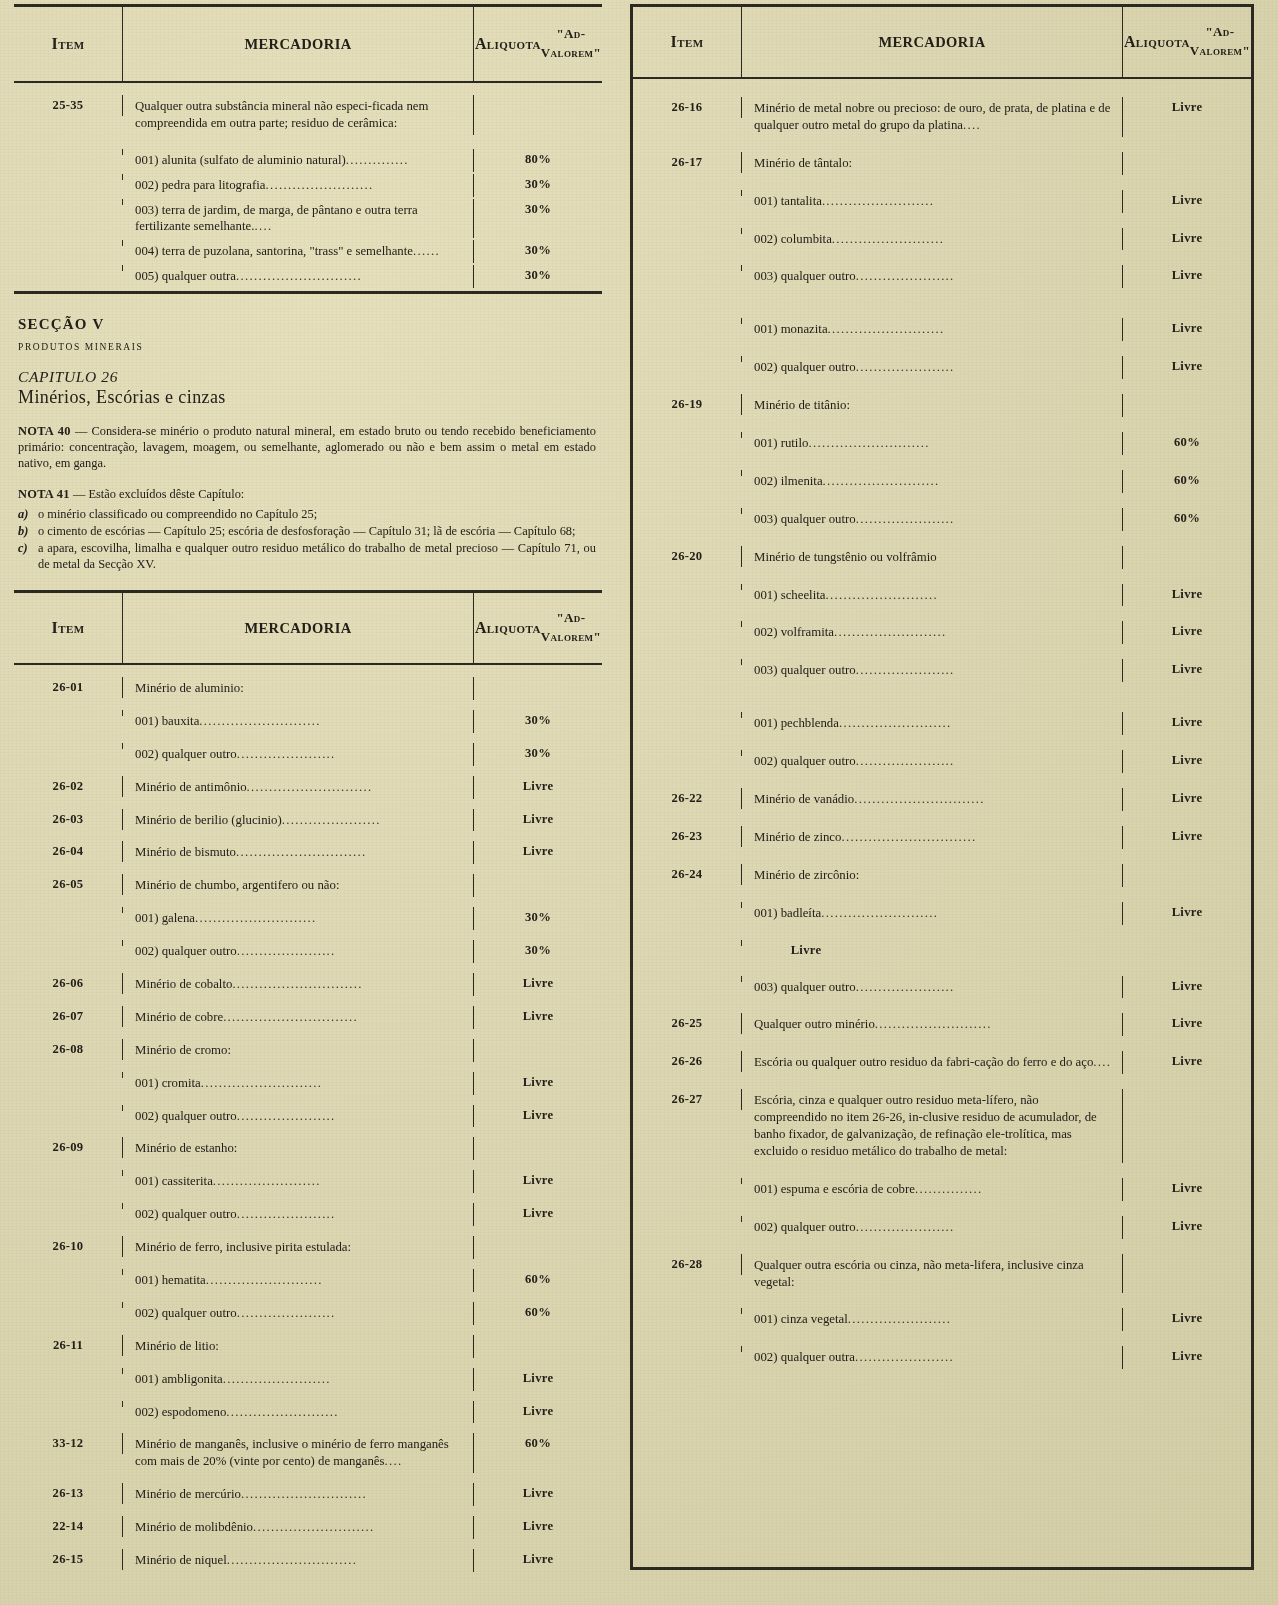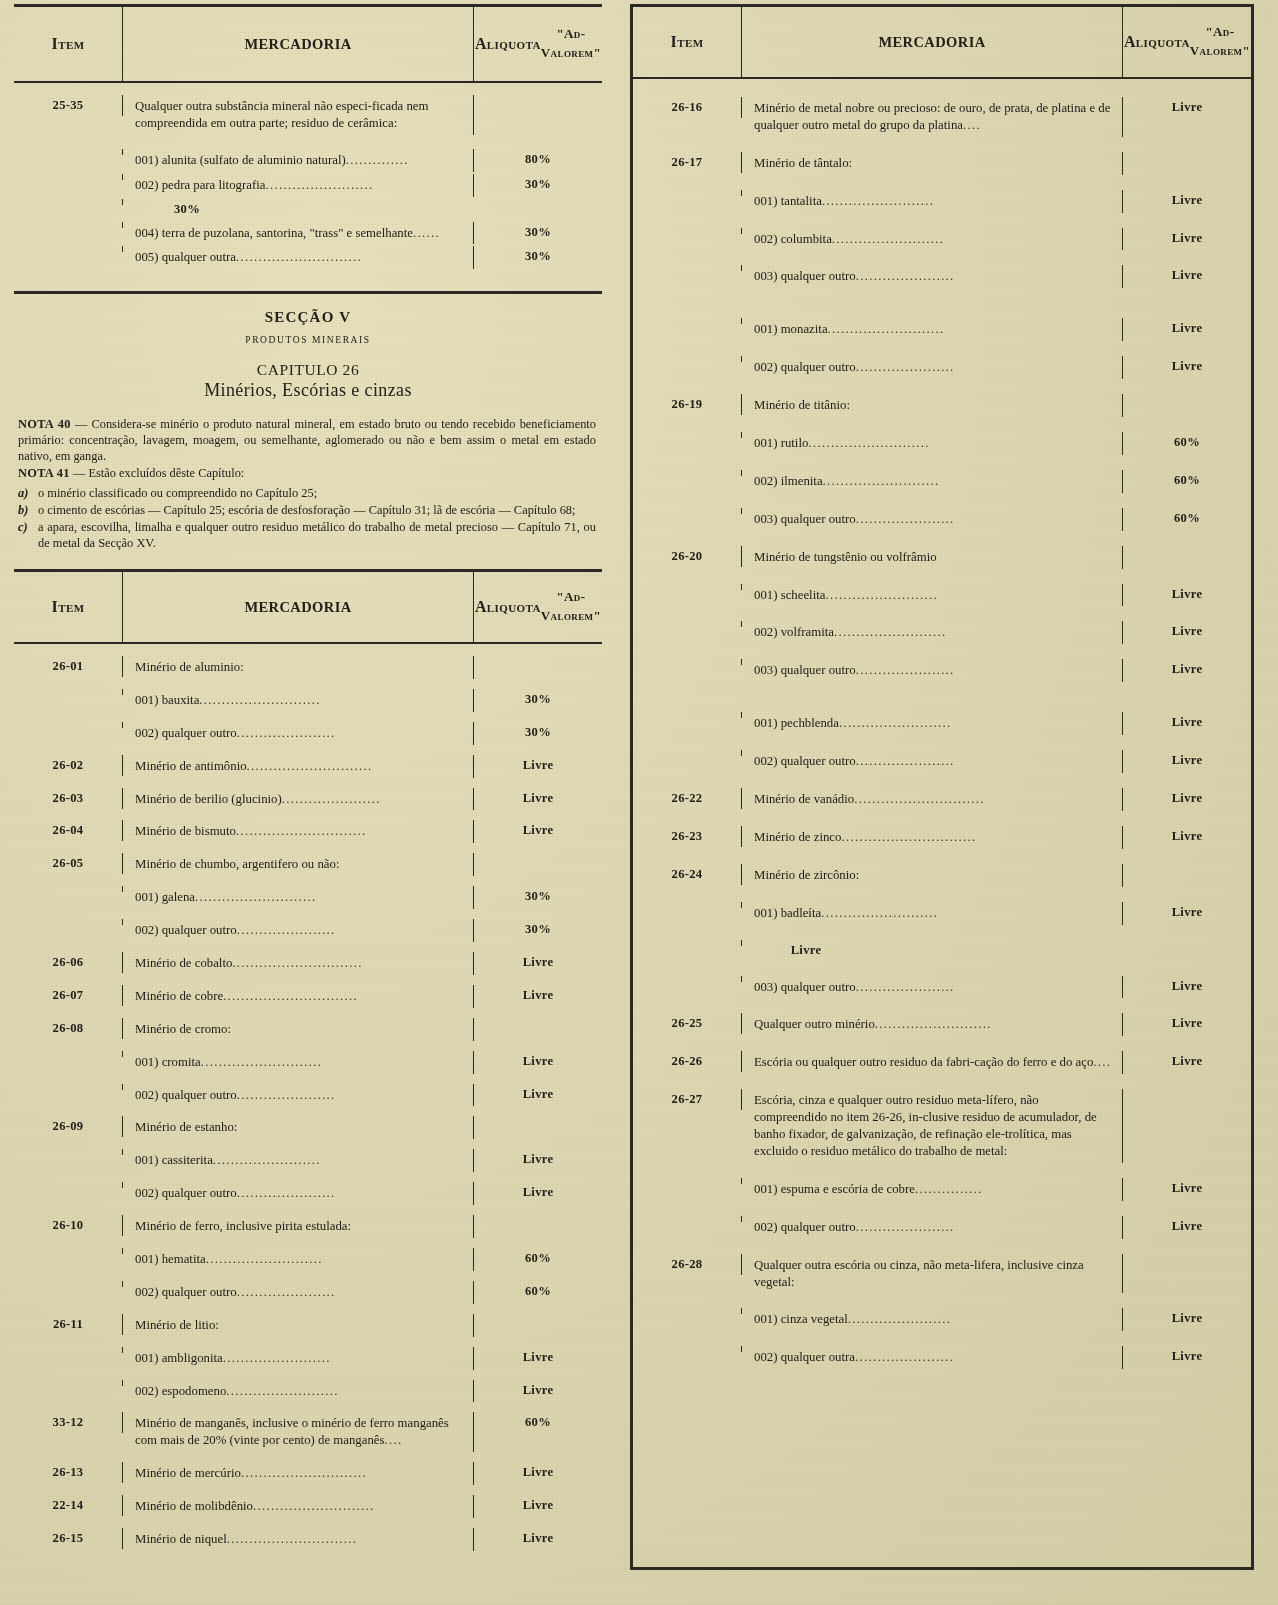--- a/index.html
+++ b/index.html
@@ -87,37 +87,37 @@
   .sub { padding-left: 30px; }
   .dots {
     display: inline-block;
     letter-spacing: 1.3px;
     color: #38342a;
   }
   .rule-bold { border-top: 3px solid #2b2a22; }
 
   
   .section {
-    text-align: center;
-    padding: 15px 4px 2px 4px;
+    padding: 22px 4px 2px 4px;
   }
   .sec-title {
     font-size: 15px;
     font-variant: small-caps;
     font-weight: bold;
     letter-spacing: 1.2px;
   }
   .sec-sub {
     font-size: 9.5px;
     font-variant: small-caps;
     letter-spacing: 1.6px;
     margin-top: 9px;
   }
   .cap-title {
     font-size: 15.5px;
+    font-style: italic;
     margin-top: 16px;
     letter-spacing: .6px;
   }
   .cap-sub {
     font-size: 18px;
     margin-top: 1px;
     letter-spacing: .4px;
   }
   .note {
     font-size: 12.4px;
@@ -185,20 +185,21 @@
       </div>
       <div style="height: 2px;"></div>
       <div class="row">
         <div class="c-item"></div>
         <div class="c-merc"><span>002) pedra para litografia</span><span class="dots"> ........................</span></div>
         <div class="c-ali">30%</div>
       </div>
       <div style="height: 2px;"></div>
       <div class="row">
         <div class="c-item"></div>
+        <div class="c-merc"><span>003) terra de jardim, de marga, de pântano e outra terra fertilizante semelhante.</span><span class="dots"> ....</span></div>
         <div class="c-ali">30%</div>
       </div>
       <div style="height: 2px;"></div>
       <div class="row">
         <div class="c-item"></div>
         <div class="c-merc"><span>004) terra de puzolana, santorina, "trass" e semelhante</span><span class="dots"> ......</span></div>
         <div class="c-ali">30%</div>
       </div>
       <div style="height: 2px;"></div>
       <div class="row">
@@ -216,21 +217,21 @@
     <div class="sec-sub">PRODUTOS MINERAIS</div>
     <div class="cap-title">CAPITULO 26</div>
     <div class="cap-sub">Minérios, Escórias e cinzas</div>
   </div>
 
   <div class="note">
     <b>NOTA 40</b>
     <span>— Considera-se minério o produto natural mineral, em estado bruto ou tendo recebido beneficiamento primário: concentração, lavagem, moagem, ou semelhante, aglomerado ou não e bem assim o metal em estado nativo, em ganga.</span>
   </div>
 
-  <div class="note" style="margin-top:1px;font-family:Liberation Serif, serif;">
+  <div class="note" style="margin-top:15px;font-family:Liberation Serif, serif;">
     <b>NOTA 41</b>
     <span>— Estão excluídos dêste Capítulo:</span>
   </div>
 
   <div class="note-list" id="note41-items">
       <div class="li">
         <span class="bullet">a)</span>
         <span class="txt">o minério classificado ou compreendido no Capítulo 25;</span>
       </div>
       <div class="li">

